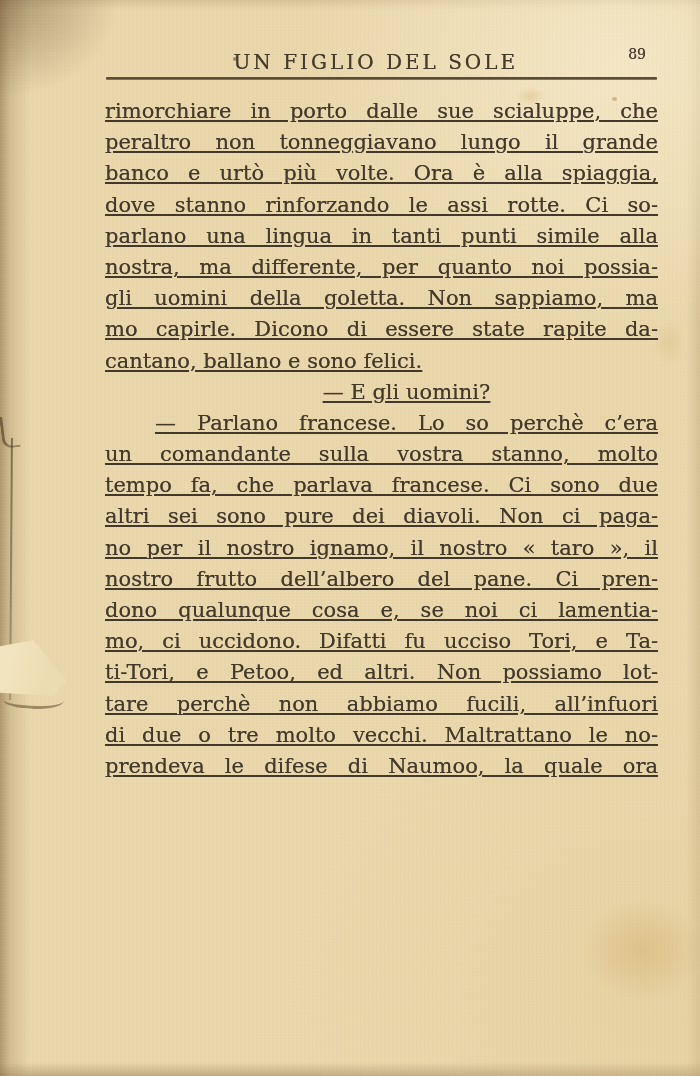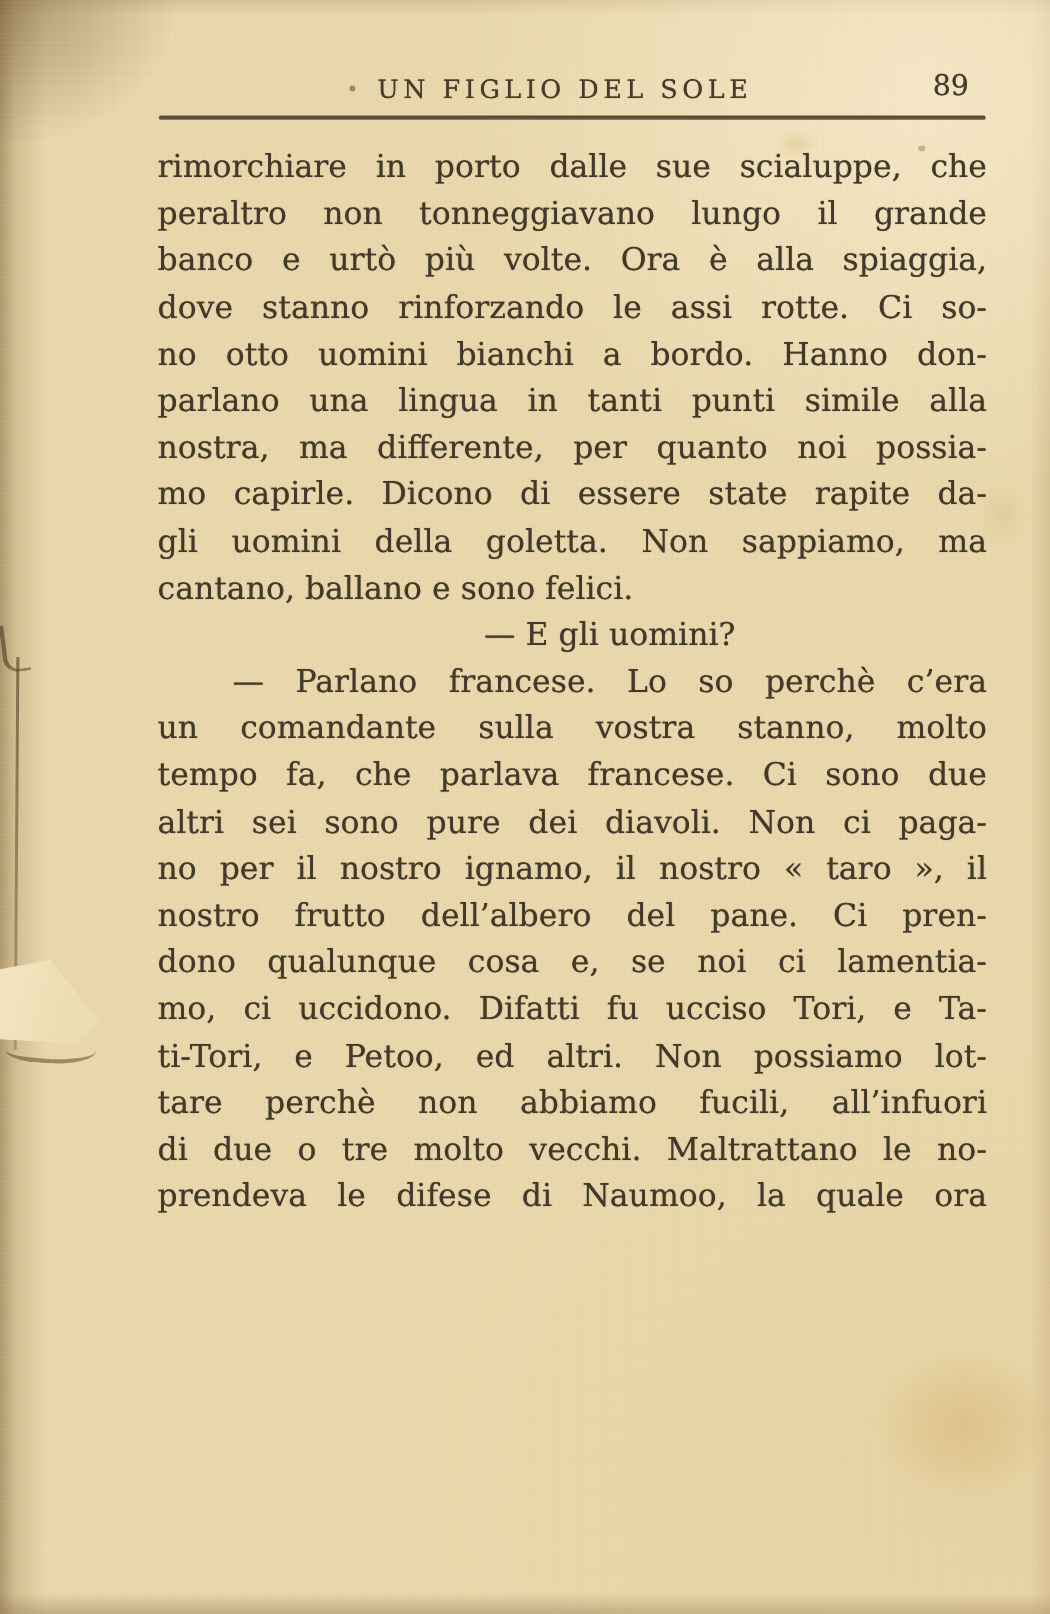--- a/index.html
+++ b/index.html
@@ -63,40 +63,40 @@
     position:absolute;left:652px;top:320px;width:34px;height:46px;border-radius:50%;
     background:radial-gradient(closest-side, rgba(190,148,66,.16), rgba(190,148,66,0));
   }
   .speck-1{position:absolute;left:233px;top:57px;width:4px;height:4px;border-radius:50%;background:rgba(92,72,42,.55);}
   .speck-2{position:absolute;left:612px;top:97px;width:5px;height:4px;border-radius:50%;background:rgba(176,120,50,.45);}
 
   
   .pagehead{position:absolute;left:105px;top:0;width:553px;height:80px;color:#473c2c;}
   .runtitle{
     position:absolute;left:50%;top:50px;transform:translateX(-52%);
-    font-size:17px;letter-spacing:3px;white-space:nowrap;
+    font-size:20px;letter-spacing:3px;white-space:nowrap;
     color:#463b2b;text-shadow:0 0 .5px rgba(70,59,43,.8);
   }
   .pagenum{
-    position:absolute;right:12px;top:46px;font-size:19px;color:#463b2b;
+    position:absolute;right:12px;top:46px;font-size:14px;color:#463b2b;
     text-shadow:0 0 .5px rgba(70,59,43,.8);
   }
   .rule{
     position:absolute;left:1px;top:77px;width:551px;height:2.5px;
     background:linear-gradient(to bottom,#5a4c36 0 60%, rgba(90,76,54,.55));
     border-radius:1px;
   }
 
   
   .textblock{
     position:absolute;left:105px;top:96px;width:553px;
     color:#43392b;font-size:21px;line-height:31.2px;
     text-shadow:0 0 .6px rgba(67,57,43,.75);
   }
-  .line{height:31.2px;overflow:visible;}
+  .line{height:31.2px;overflow:visible;text-decoration:underline;}
   .line.just{text-align:justify;text-align-last:justify;}
   .line.indent{text-indent:50px;text-align:center;}
 </style>
 </head>
 <body>
 
 <div class="scan">
 
   <div class="grain"></div>
 
@@ -115,25 +115,24 @@
     <span class="runtitle">UN FIGLIO DEL SOLE</span>
     <span class="pagenum">89</span>
     <div class="rule"></div>
   </header>
 
   <main class="textblock">
       <div class="line just">rimorchiare in porto dalle sue scialuppe, che</div>
       <div class="line just">peraltro non tonneggiavano lungo il grande</div>
       <div class="line just">banco e urtò più volte. Ora è alla spiaggia,</div>
       <div class="line just">dove stanno rinforzando le assi rotte. Ci so-</div>
-      <div class="line just">no otto uomini bianchi a bordo. Hanno don-</div>
       <div class="line just">parlano una lingua in tanti punti simile alla</div>
       <div class="line just">nostra, ma differente, per quanto noi possia-</div>
+      <div class="line just">gli uomini della goletta. Non sappiamo, ma</div>
       <div class="line just">mo capirle. Dicono di essere state rapite da-</div>
-      <div class="line just">gli uomini della goletta. Non sappiamo, ma</div>
       <div class="line">cantano, ballano e sono felici.</div>
       <div class="line indent">— E gli uomini?</div>
       <div class="line just indent">— Parlano francese. Lo so perchè c’era</div>
       <div class="line just">un comandante sulla vostra stanno, molto</div>
       <div class="line just">tempo fa, che parlava francese. Ci sono due</div>
       <div class="line just">altri sei sono pure dei diavoli. Non ci paga-</div>
       <div class="line just">no per il nostro ignamo, il nostro « taro », il</div>
       <div class="line just">nostro frutto dell’albero del pane. Ci pren-</div>
       <div class="line just">dono qualunque cosa e, se noi ci lamentia-</div>
       <div class="line just">mo, ci uccidono. Difatti fu ucciso Tori, e Ta-</div>

